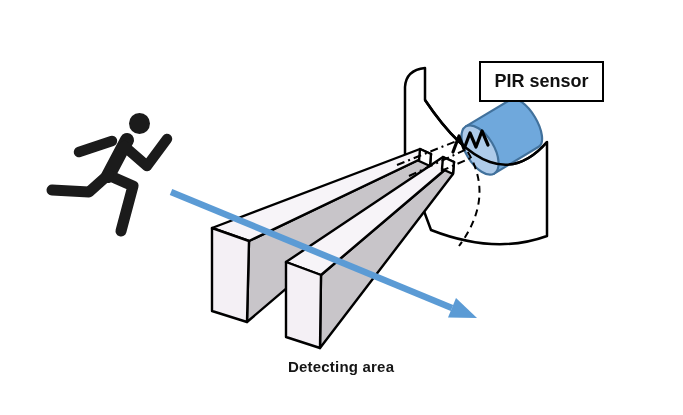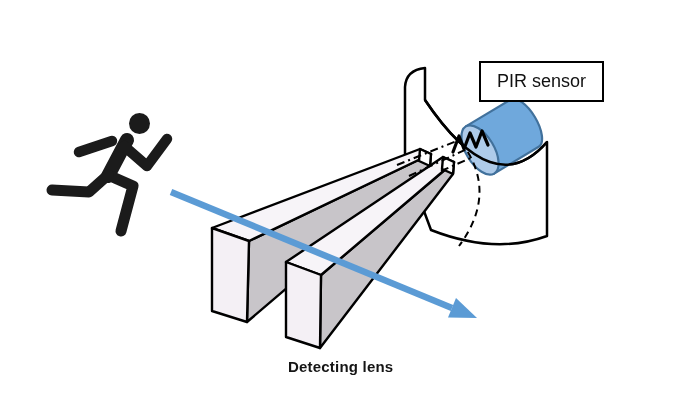--- a/index.html
+++ b/index.html
@@ -20,21 +20,21 @@
     white-space: nowrap;
     letter-spacing: 0.2px;
   }
   .label-box {
     position: absolute;
     left: 479px; top: 61px;
     width: 121px; height: 37px;
     background: #ffffff;
     border: 2.2px solid #000000;
     display: flex; align-items: center; justify-content: center;
-    font-size: 18px; font-weight: 400; color: #111111;
+    font-size: 18px; font-weight: 700; color: #111111;
   }
   .fresnel-label { left: 542px; top: 246px; font-size: 15px; }
   .detecting-label { left: 288px; top: 358px; font-size: 15px; }
 </style>
 </head>
 <body>
 
 <div class="stage">
 
   <svg width="683" height="415" viewBox="0 0 683 415">
@@ -84,15 +84,15 @@
       <path d="M108,175 L133,186 L121,231" fill="none" stroke-width="11" stroke-linecap="round" stroke-linejoin="round"></path>
       <path d="M108,175 L89,192 L52,190" fill="none" stroke-width="11" stroke-linecap="round" stroke-linejoin="round"></path>
     </g>
   </svg>
 
   <div class="label-box">
     <span>PIR sensor</span>
   </div>
 
 
-  <div class="label detecting-label">Detecting lens</div>
+  <div class="label detecting-label">Detecting area</div>
 
 </div>
 
 </body></html>

